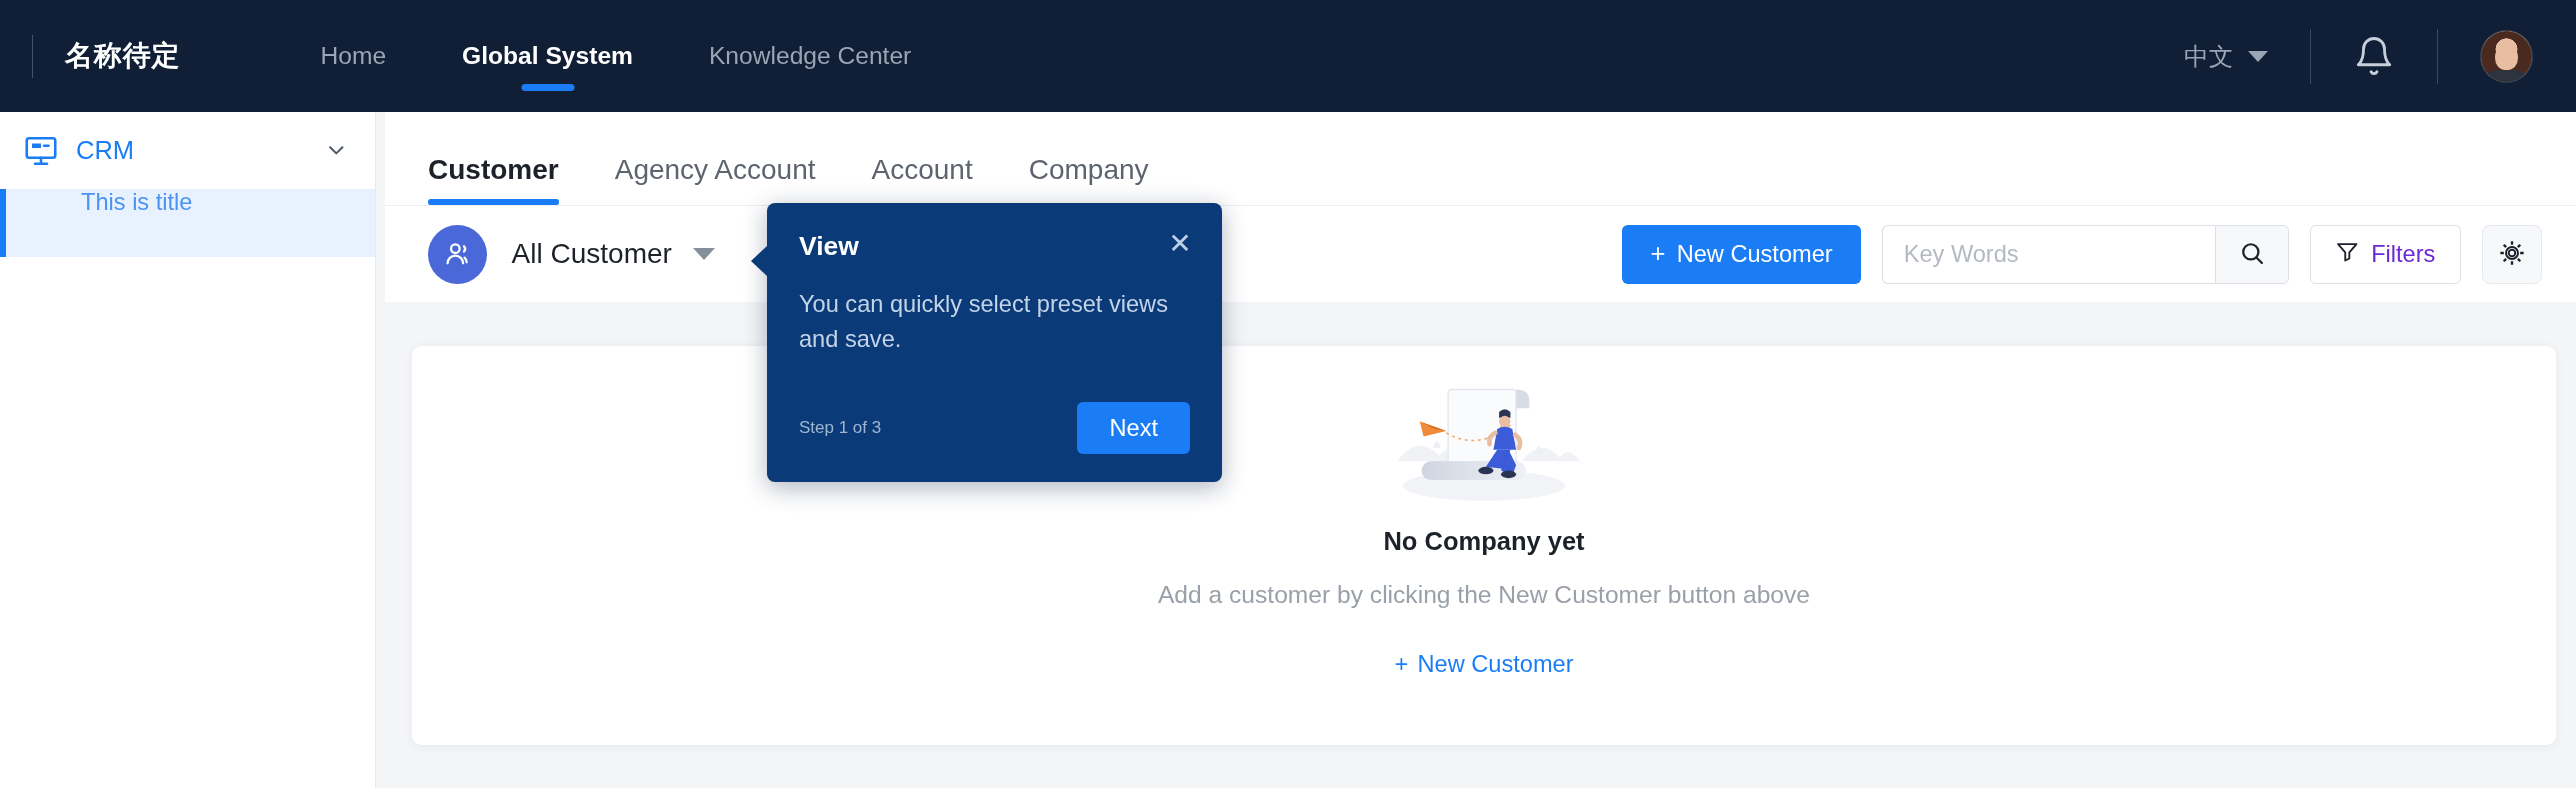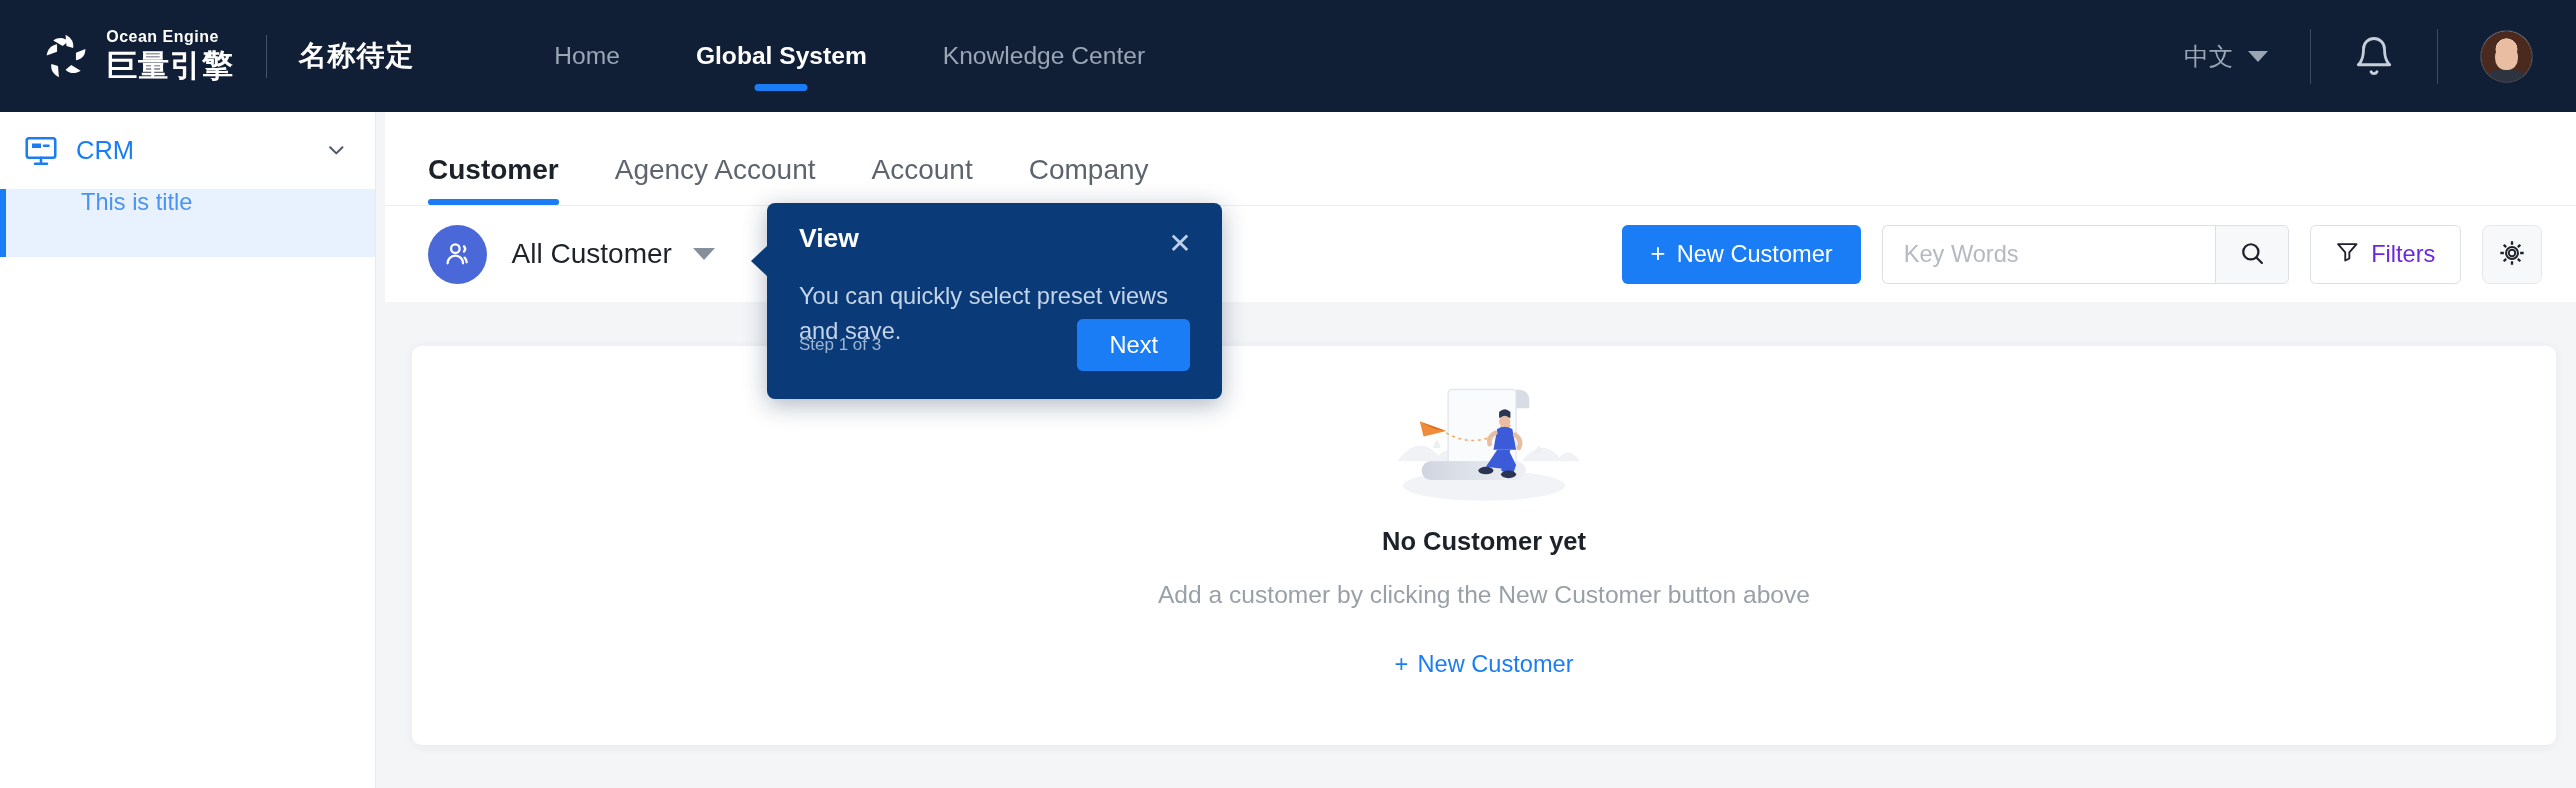--- a/index.html
+++ b/index.html
@@ -152,23 +152,23 @@
   .illus { width: 208px; height: 151px; }
   .empty-title { font-size: 25.5px; color: #1d2129; font-weight: 700; margin-top: 13.2px; }
   .empty-desc { font-size: 24.6px; color: #9aa0a8; margin-top: 24.6px; }
   .empty-link {
     font-size: 23.6px; color: #1a7df5; margin-top: 42px; cursor: pointer;
     display: flex; align-items: center; gap: 9.4px;
   }
 
   
   .tooltip {
-    position: absolute; left: 767px; top: 203px; width: 455px; height: 196px;
+    position: absolute; left: 767px; top: 203px; width: 455px; height: 279px;
     background: #0a3a78; border-radius: 8px; box-shadow: 0 5.7px 24.6px rgba(6,30,64,0.32);
-    padding: 20px 32px 0 32px; z-index: 50;
+    padding: 28px 32px 0 32px; z-index: 50;
   }
   .tooltip::before {
     content: ""; position: absolute; left: -16px; top: 42px;
     width: 0; height: 0;
     border-top: 16px solid transparent; border-bottom: 16px solid transparent;
     border-right: 17px solid #0a3a78;
   }
   .tt-title { font-size: 26.5px; color: #ffffff; font-weight: 700; }
   .tt-close {
     position: absolute; right: 28px; top: 28px; width: 28px; height: 28px;
@@ -182,38 +182,20 @@
   .tt-step { font-size: 17px; color: #9fb6d2; }
   .tt-next {
     background: #1a7df5; color: #fff; border: none; border-radius: 5.7px;
     font-size: 23.6px; padding: 12.3px 32px; cursor: pointer; font-family: inherit;
   }
 </style>
 </head>
 <body>
 
 <div class="topbar">
-  <div class="brand-wrap">
-    <div class="logo-mark">
-      <svg width="53" height="53" viewBox="0 0 56 56">
-        <g fill="#ffffff">
-          <path d="M27 5 C33 8 36 13 35 19 L28 17 Z"></path>
-          <path d="M48 20 C48 27 44 31 38 32 L38 24 Z"></path>
-          <path d="M43 43 C37 47 31 46 27 42 L33 37 Z"></path>
-          <path d="M20 50 C14 47 11 42 12 36 L19 38 Z"></path>
-          <path d="M7 27 C8 20 12 16 18 15 L18 23 Z"></path>
-          <path d="M14 11 C20 7 26 8 30 12 L24 17 Z"></path>
-        </g>
-      </svg>
-    </div>
-    <div class="logo-text">
-      <div class="logo-en">Ocean Engine</div>
-      <div class="logo-cn">巨量引擎</div>
-    </div>
-  </div>
   <div class="brand-sep"></div>
   <div class="brand-sub">名称待定</div>
 
   <nav class="topnav">
     <div class="topnav-item">Home</div>
     <div class="topnav-item active">Global System</div>
     <div class="topnav-item">Knowledge Center</div>
   </nav>
 
   <div class="topbar-right">
@@ -348,21 +330,21 @@
         <path d="M122 74 q-8 4 -6 12" fill="none" stroke="#e8bda2" stroke-width="5" stroke-linecap="round"></path>
         <path d="M143 76 q8 6 4 14" fill="none" stroke="#e8bda2" stroke-width="5" stroke-linecap="round"></path>
         <path d="M124 92 l-12 18 18 2 8-20z" fill="#3b5bd9"></path>
         <path d="M136 92 l8 16 -4 12 -12-6z" fill="#3b5bd9"></path>
         <ellipse cx="112" cy="114" rx="8" ry="4" fill="#2a3554"></ellipse>
         <ellipse cx="136" cy="118" rx="8" ry="4" fill="#2a3554"></ellipse>
         <path d="M56 90 q4-16 8 0 z" fill="#eceff4"></path>
         <path d="M164 96 q4-16 8 0 z" fill="#eceff4"></path>
       </svg>
     </div>
-    <div class="empty-title">No Customer yet</div>
+    <div class="empty-title">No Company yet</div>
     <div class="empty-desc">Add a customer by clicking the New Customer button above</div>
     <div class="empty-link">
       <span>+</span>
       <span>New Customer</span>
     </div>
   </div>
 </section>
 
 <div class="tooltip">
   <div class="tt-title">View</div>

